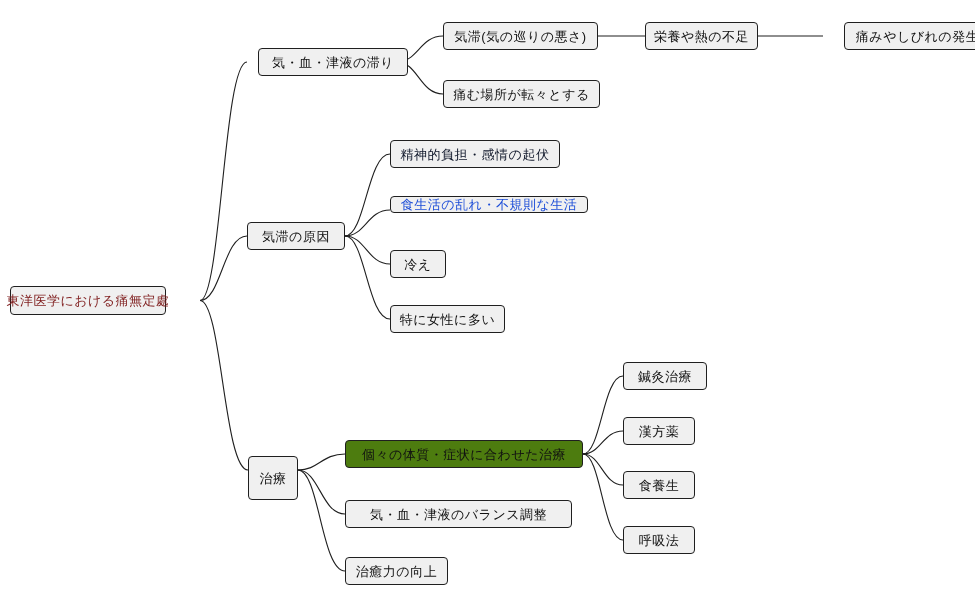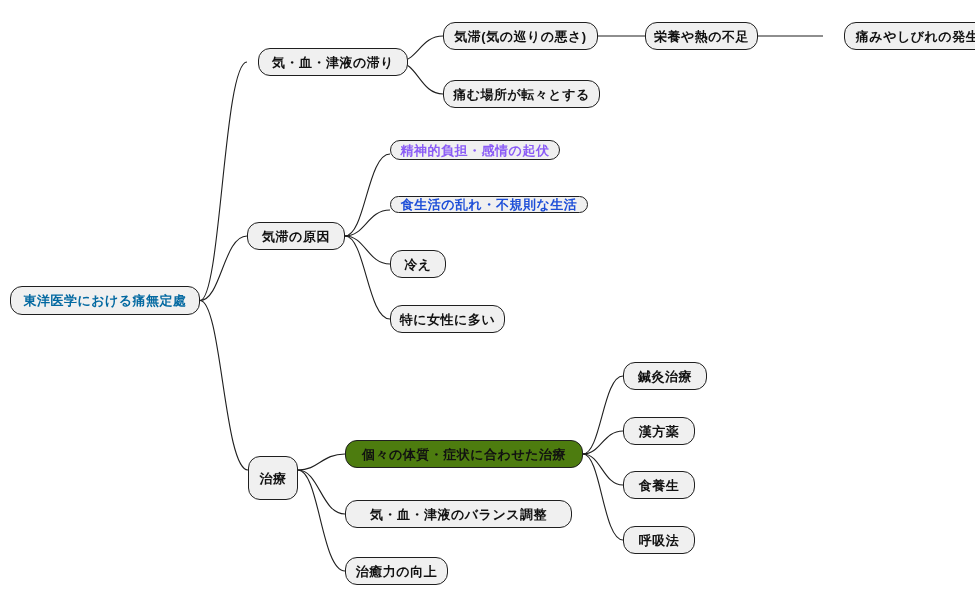--- a/index.html
+++ b/index.html
@@ -23,26 +23,25 @@
     height: 612px;
   }
   .node {
     position: absolute;
     box-sizing: border-box;
     display: flex;
     align-items: center;
     justify-content: center;
     border-style: solid;
     border-width: 1.4px;
-    border-radius: 12px;
+    border-radius: 4px;
     font-size: 13px;
     line-height: 1;
     white-space: nowrap;
     letter-spacing: 0.5px;
-    font-weight: bold;
   }
 </style>
 </head>
 <body>
 
 <div class="canvas">
   <svg class="edges" viewBox="0 0 975 612" xmlns="http://www.w3.org/2000/svg">
       <path d="M 200 300.5 C 221.15 300.5, 223.5 62, 247 62" fill="none" stroke="#1f1f1f" stroke-width="1.1"></path>
       <path d="M 200 300.5 C 221.15 300.5, 223.5 236, 247 236" fill="none" stroke="#1f1f1f" stroke-width="1.1"></path>
       <path d="M 200 300.5 C 221.6 300.5, 224 470, 248 470" fill="none" stroke="#1f1f1f" stroke-width="1.1"></path>
@@ -56,28 +55,28 @@
       <path d="M 345 236 C 365.25 236, 367.5 319, 390 319" fill="none" stroke="#1f1f1f" stroke-width="1.1"></path>
       <path d="M 298 470 C 319.15 470, 321.5 454, 345 454" fill="none" stroke="#1f1f1f" stroke-width="1.1"></path>
       <path d="M 298 470 C 319.15 470, 321.5 514, 345 514" fill="none" stroke="#1f1f1f" stroke-width="1.1"></path>
       <path d="M 298 470 C 319.15 470, 321.5 571, 345 571" fill="none" stroke="#1f1f1f" stroke-width="1.1"></path>
       <path d="M 583 454 C 601 454, 603 376, 623 376" fill="none" stroke="#1f1f1f" stroke-width="1.1"></path>
       <path d="M 583 454 C 601 454, 603 431, 623 431" fill="none" stroke="#1f1f1f" stroke-width="1.1"></path>
       <path d="M 583 454 C 601 454, 603 485, 623 485" fill="none" stroke="#1f1f1f" stroke-width="1.1"></path>
       <path d="M 583 454 C 601 454, 603 540, 623 540" fill="none" stroke="#1f1f1f" stroke-width="1.1"></path>
     </svg>
   <div>
-      <div class="node" style="left: 10px; top: 286px; width: 190px; height: 29px; background: rgb(240, 240, 240); border-color: rgb(31, 31, 31); color: #0369a1;">東洋医学における痛無定處</div>
+      <div class="node" style="left: 10px; top: 286px; width: 156px; height: 29px; background: rgb(240, 240, 240); border-color: rgb(31, 31, 31); color: #7f1d1d;">東洋医学における痛無定處</div>
       <div class="node" style="left: 258px; top: 48px; width: 150px; height: 28px; background: rgb(240, 240, 240); border-color: rgb(31, 31, 31); color: rgb(17, 17, 17);">気・血・津液の滞り</div>
       <div class="node" style="left: 443px; top: 22px; width: 155px; height: 28px; background: rgb(240, 240, 240); border-color: rgb(31, 31, 31); color: rgb(17, 17, 17);">気滞(気の巡りの悪さ)</div>
       <div class="node" style="left: 645px; top: 22px; width: 113px; height: 28px; background: rgb(240, 240, 240); border-color: rgb(31, 31, 31); color: rgb(17, 17, 17);">栄養や熱の不足</div>
       <div class="node" style="left: 823px; top: 22px; width: 147px; height: 28px; background: rgb(240, 240, 240); border-color: rgb(31, 31, 31); color: rgb(17, 17, 17); margin-left: 21px;">痛みやしびれの発生</div>
       <div class="node" style="left: 443px; top: 80px; width: 157px; height: 28px; background: rgb(240, 240, 240); border-color: rgb(31, 31, 31); color: rgb(17, 17, 17);">痛む場所が転々とする</div>
       <div class="node" style="left: 247px; top: 222px; width: 98px; height: 28px; background: rgb(240, 240, 240); border-color: rgb(31, 31, 31); color: rgb(17, 17, 17);">気滞の原因</div>
-      <div class="node" style="left: 390px; top: 140px; width: 170px; height: 20px; background: rgb(240, 240, 240); border-color: rgb(31, 31, 31); color: #8b5cf6;">精神的負担・感情の起伏</div>
+      <div class="node" style="left: 390px; top: 140px; width: 170px; height: 28px; background: rgb(240, 240, 240); border-color: rgb(31, 31, 31); color: #0f172a;">精神的負担・感情の起伏</div>
       <div class="node" style="left: 390px; top: 196px; width: 198px; height: 17px; background: rgb(240, 240, 240); border-color: rgb(31, 31, 31); color: #1d4ed8;">食生活の乱れ・不規則な生活</div>
       <div class="node" style="left: 390px; top: 250px; width: 56px; height: 28px; background: rgb(240, 240, 240); border-color: rgb(31, 31, 31); color: rgb(17, 17, 17);">冷え</div>
       <div class="node" style="left: 390px; top: 305px; width: 115px; height: 28px; background: rgb(240, 240, 240); border-color: rgb(31, 31, 31); color: rgb(17, 17, 17);">特に女性に多い</div>
       <div class="node" style="left: 248px; top: 456px; width: 50px; height: 44px; background: rgb(240, 240, 240); border-color: rgb(31, 31, 31); color: rgb(17, 17, 17);">治療</div>
       <div class="node" style="left: 345px; top: 440px; width: 238px; height: 28px; background: #4d7c0f; border-color: rgb(31, 31, 31); color: rgb(17, 17, 17);">個々の体質・症状に合わせた治療</div>
       <div class="node" style="left: 345px; top: 500px; width: 227px; height: 28px; background: rgb(240, 240, 240); border-color: rgb(31, 31, 31); color: rgb(17, 17, 17);">気・血・津液のバランス調整</div>
       <div class="node" style="left: 345px; top: 557px; width: 103px; height: 28px; background: rgb(240, 240, 240); border-color: rgb(31, 31, 31); color: rgb(17, 17, 17);">治癒力の向上</div>
       <div class="node" style="left: 623px; top: 362px; width: 84px; height: 28px; background: rgb(240, 240, 240); border-color: rgb(31, 31, 31); color: rgb(17, 17, 17);">鍼灸治療</div>
       <div class="node" style="left: 623px; top: 417px; width: 72px; height: 28px; background: rgb(240, 240, 240); border-color: rgb(31, 31, 31); color: rgb(17, 17, 17);">漢方薬</div>
       <div class="node" style="left: 623px; top: 471px; width: 72px; height: 28px; background: rgb(240, 240, 240); border-color: rgb(31, 31, 31); color: rgb(17, 17, 17);">食養生</div>

